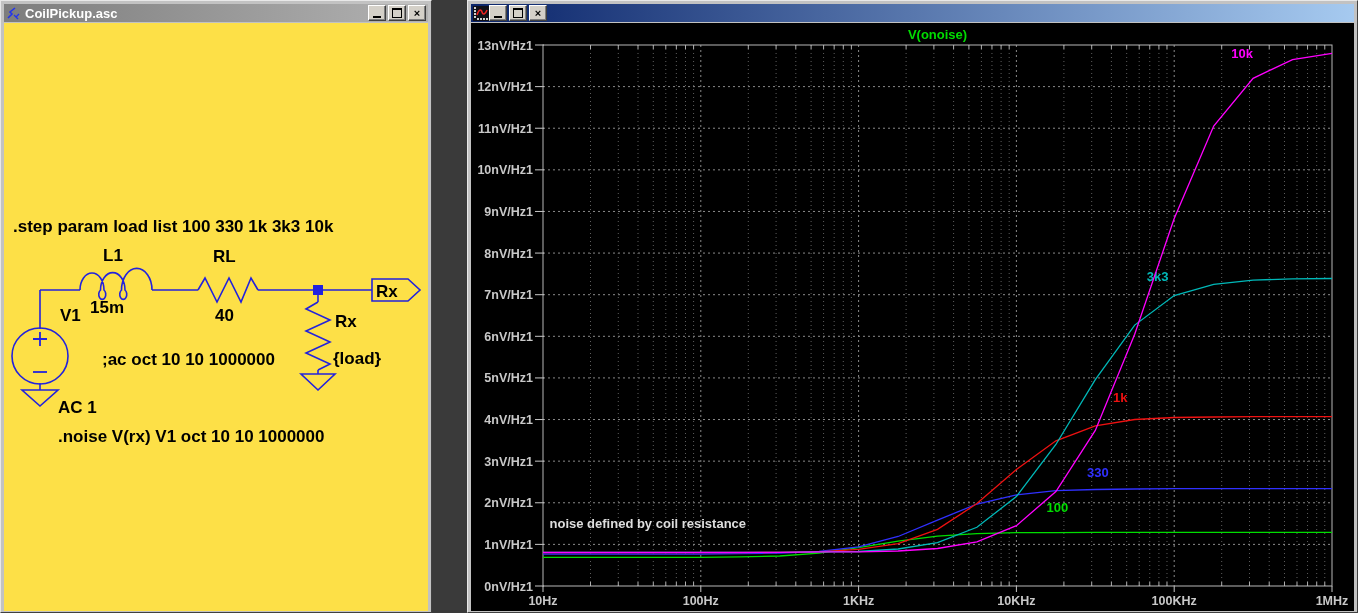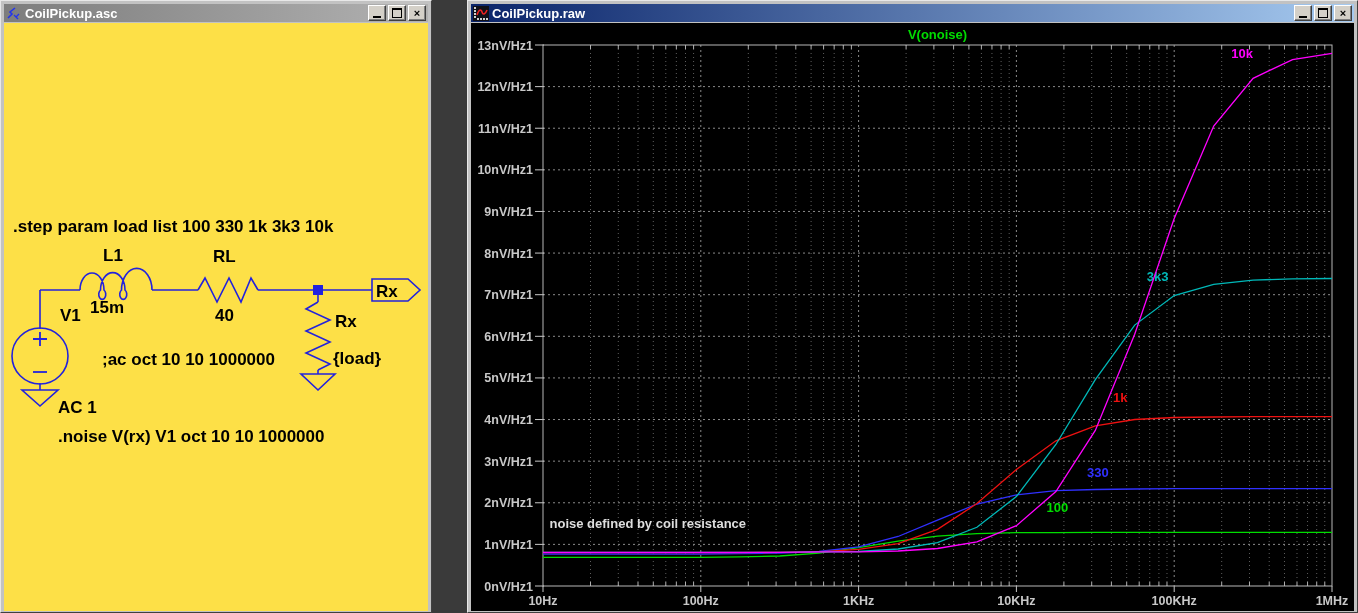--- a/index.html
+++ b/index.html
@@ -106,21 +106,20 @@
           <rect x="1" y="4" width="2" height="2"></rect>
         <rect x="1" y="7" width="2" height="2"></rect>
           <rect x="1" y="10" width="2" height="2"></rect>
         <rect x="4" y="12" width="2" height="2"></rect>
           <rect x="7" y="12" width="2" height="2"></rect>
         <rect x="10" y="12" width="2" height="2"></rect>
           <rect x="13" y="12" width="2" height="2"></rect>
       </g>
       <path d="M4 9 C6 3 8 3 9 6 C10 9 12 9 14 4" stroke="#ee2222" stroke-width="1.6" fill="none"></path>
     </svg>
-    <span class="title-text">CoilPickup.raw</span>
     <span class="tb-btns">
       <span class="tb-btn">
           <span class="glyph-min"></span>
         </span>
       <span class="tb-btn">
           <span class="glyph-max"></span>
         </span>
       <span class="tb-btn">
           <span>×</span>
         </span>

